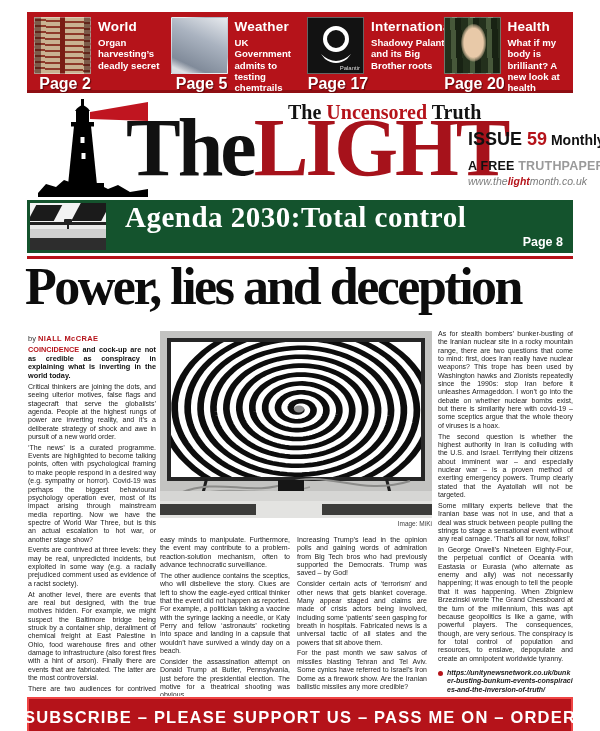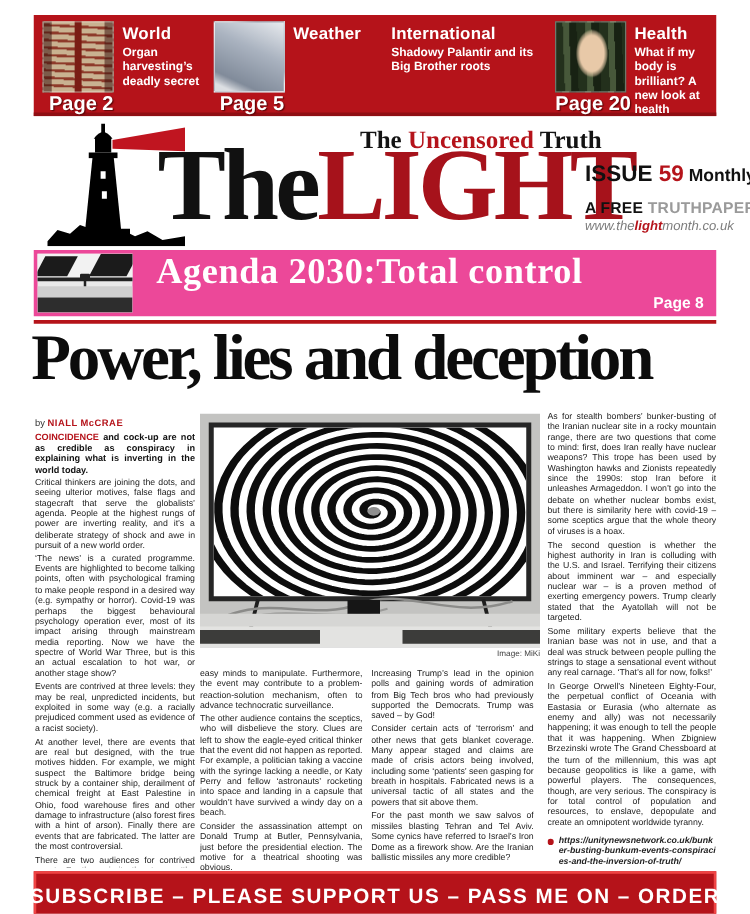--- a/index.html
+++ b/index.html
@@ -46,21 +46,21 @@
   .issueblock { position:absolute; left:468px; top:36px; white-space:nowrap; }
   .issue-line { font-size:18px; font-weight:800; color:#111; }
   .issue-line .num { color:#b5131a; }
   .issue-line .per { font-size:14px; font-weight:bold; }
   .free-line { margin-top:9px; font-size:12.5px; font-weight:800; color:#111; letter-spacing:.2px; }
   .free-line .grey { color:#9a9a9a; }
   .url-line { margin-top:2px; font-size:10.5px; font-style:italic; color:#7c7c7c; }
   .url-line .lt { color:#b5131a; font-weight:bold; }
 
   
-  .banner { position:absolute; left:27px; top:200px; width:546px; height:53px; background:#ec4899;
+  .banner { position:absolute; left:27px; top:200px; width:546px; height:53px; background:#14532d;
             display:flex; align-items:stretch; }
   .banner-img { flex:0 0 76px; margin:3px; position:relative; background:#e9e9e9; overflow:hidden; }
   .bi-roof { position:absolute; left:-6px; top:-4px; width:95px; height:26px; background:#f2f2f2;
              border-bottom:3px solid #222; }
   .bi-win1 { position:absolute; left:2px; top:2px; width:26px; height:16px; background:#1b1b1b; transform:skewX(-28deg); }
   .bi-win2 { position:absolute; left:46px; top:0px; width:30px; height:18px; background:#1b1b1b; transform:skewX(-28deg); }
   .bi-cam { position:absolute; left:34px; top:16px; width:8px; height:5px; background:#222; border-radius:1px; }
   .bi-cam:after { content:""; position:absolute; left:3px; top:5px; width:2px; height:6px; background:#222; }
   .bi-band { position:absolute; left:0; bottom:0; width:100%; height:12px; background:#2d2d2d; }
   .bi-mid  { position:absolute; left:0; bottom:12px; width:100%; height:9px; background:#cfcfcf; }
@@ -134,24 +134,35 @@
       </div>
     </div>
 
     <div class="teaser">
       <div class="imgcol">
         <div class="thumb thumb-sky"></div>
         <div class="pageno">Page 5</div>
       </div>
       <div class="tsr-text">
         <div class="tsr-title">Weather</div>
-      </div>
-    </div>
-
-    <div class="teaser">
+        <div class="tsr-desc">UK Government admits to testing chemtrails</div>
+      </div>
+    </div>
+
+    <div class="teaser">
+      <div class="imgcol">
+        <div class="thumb thumb-palantir">
+          <svg width="57" height="57" viewBox="0 0 57 57">
+            <circle cx="28" cy="21" r="11" fill="none" stroke="#fff" stroke-width="4"></circle>
+            <path d="M13,36 Q28,50 43,36 L39,41 Q28,49 17,41 Z" fill="#fff"></path>
+          </svg>
+          <span class="palantir-word">Palantir</span>
+        </div>
+        <div class="pageno">Page 17</div>
+      </div>
       <div class="tsr-text">
         <div class="tsr-title">International</div>
         <div class="tsr-desc">Shadowy Palantir and its Big Brother roots</div>
       </div>
     </div>
 
     <div class="teaser">
       <div class="imgcol">
         <div class="thumb thumb-hand"></div>
         <div class="pageno">Page 20</div>

